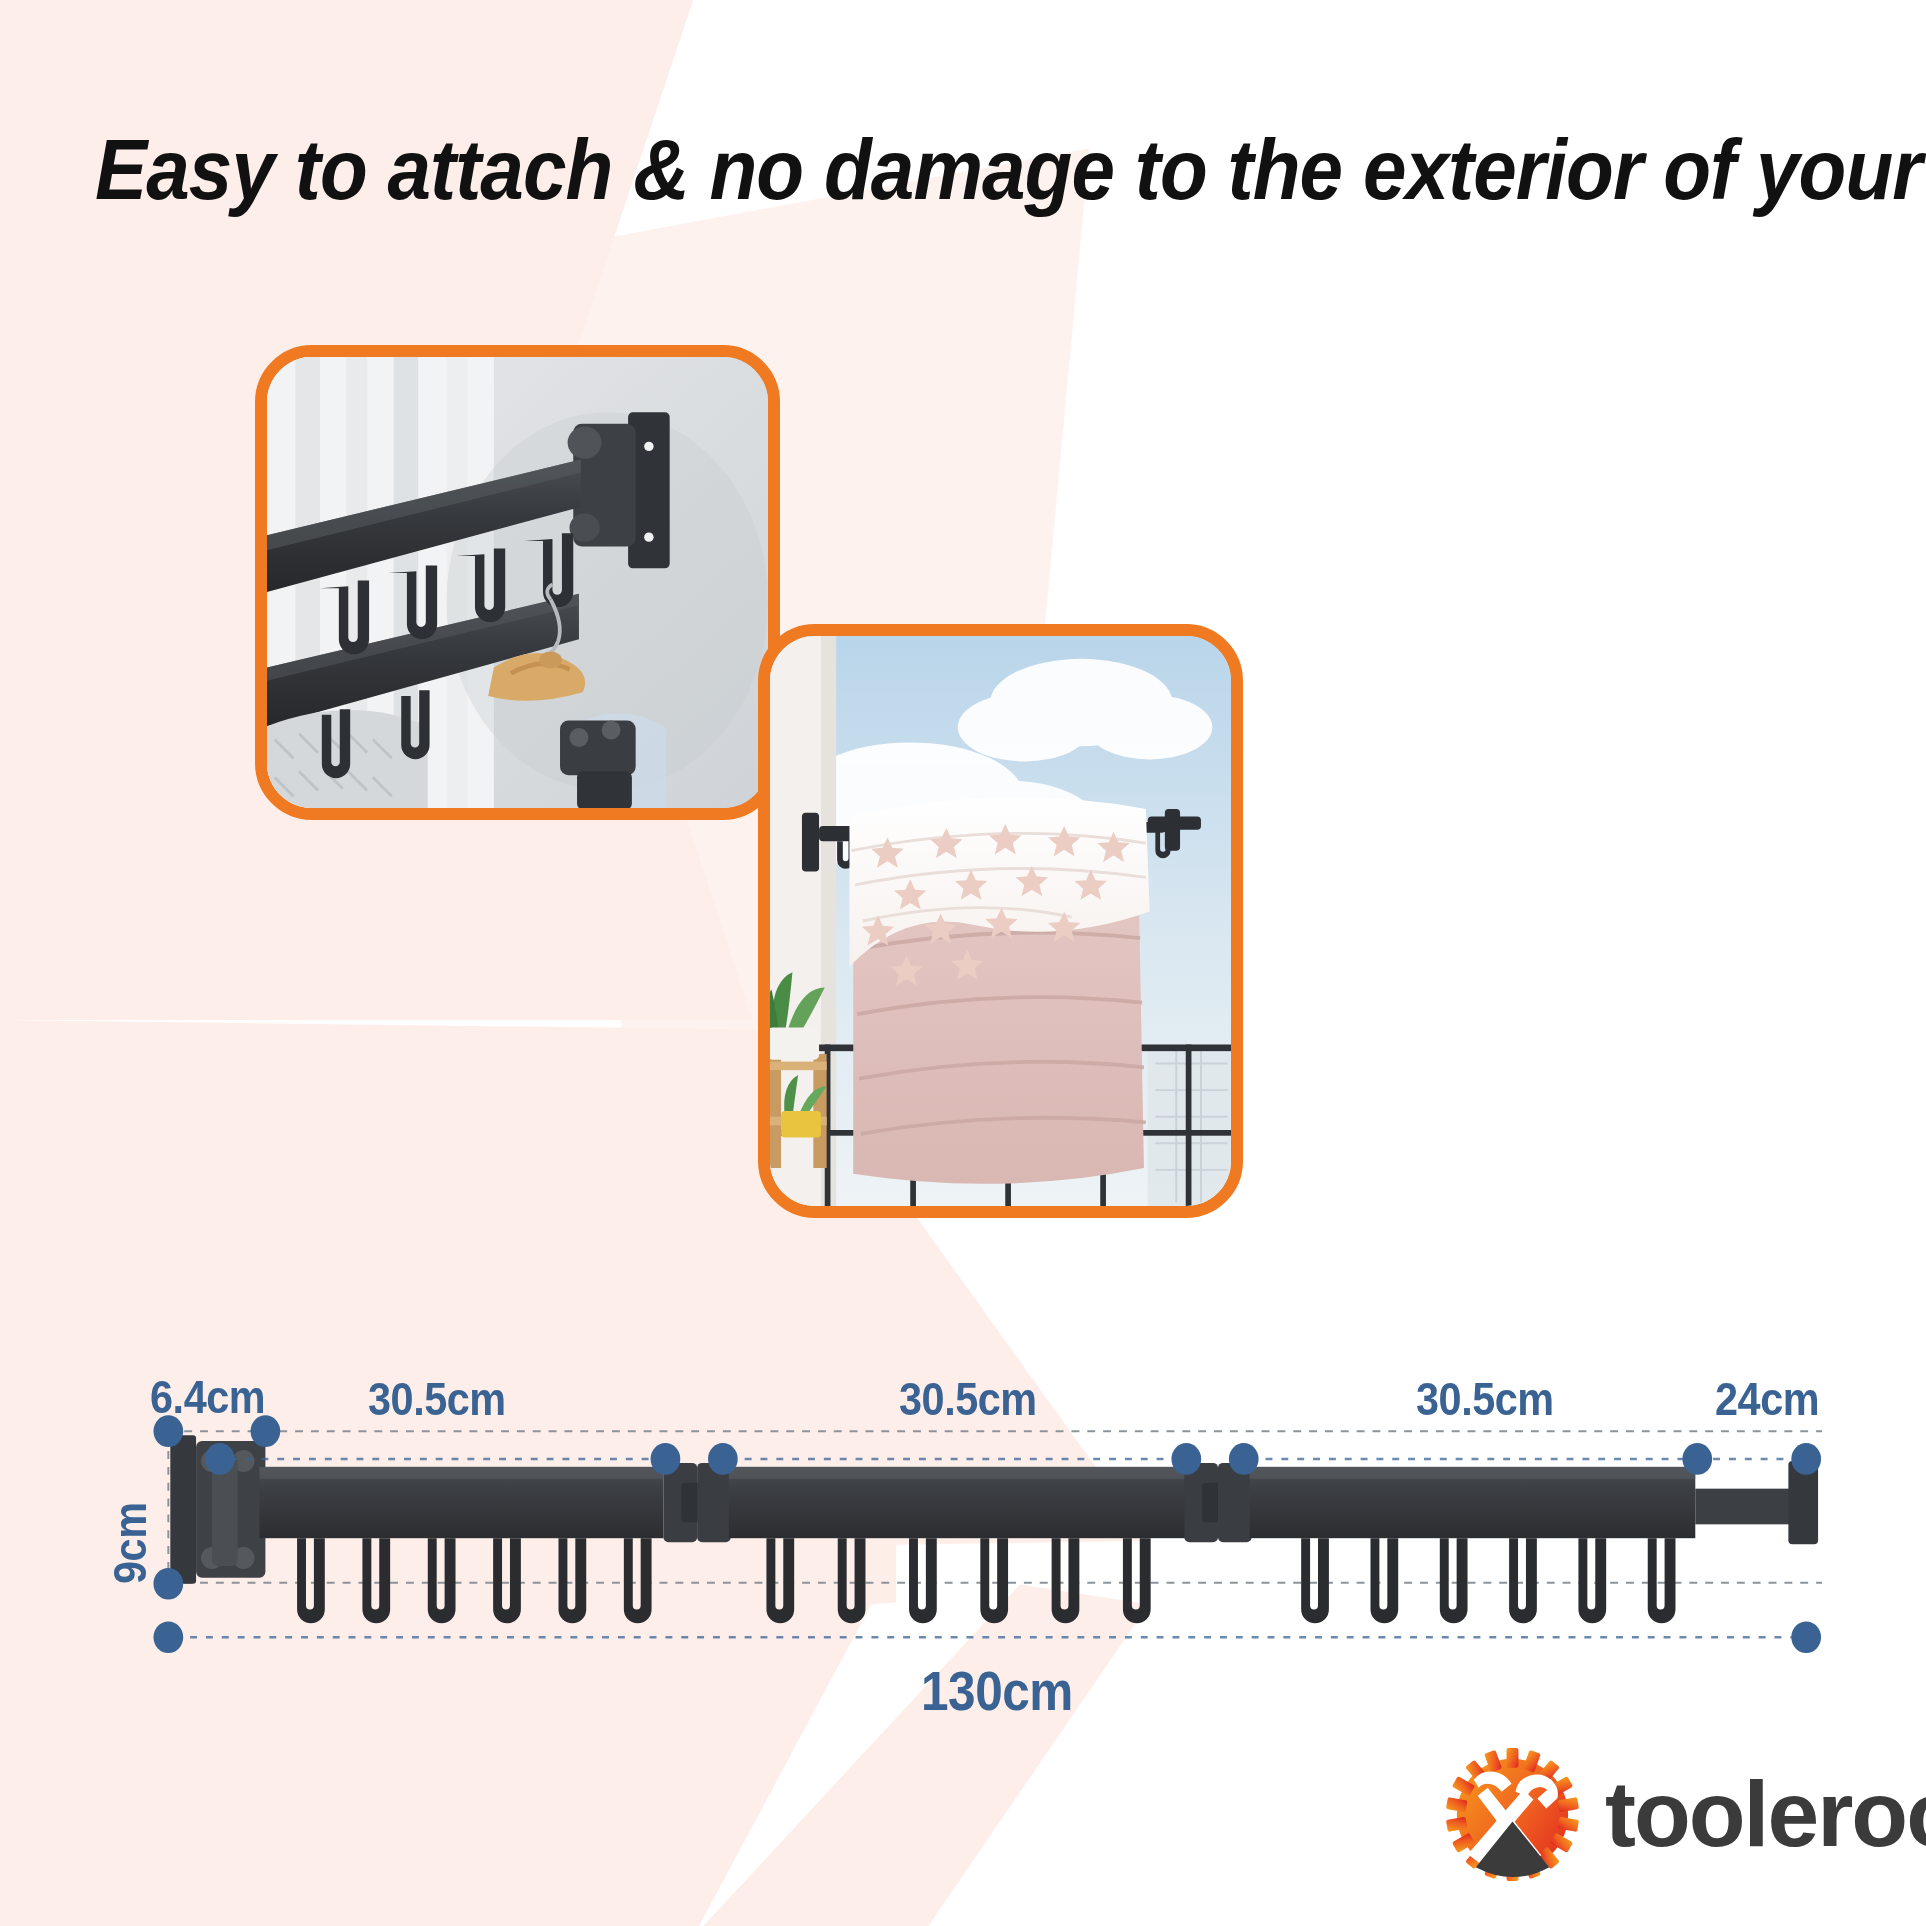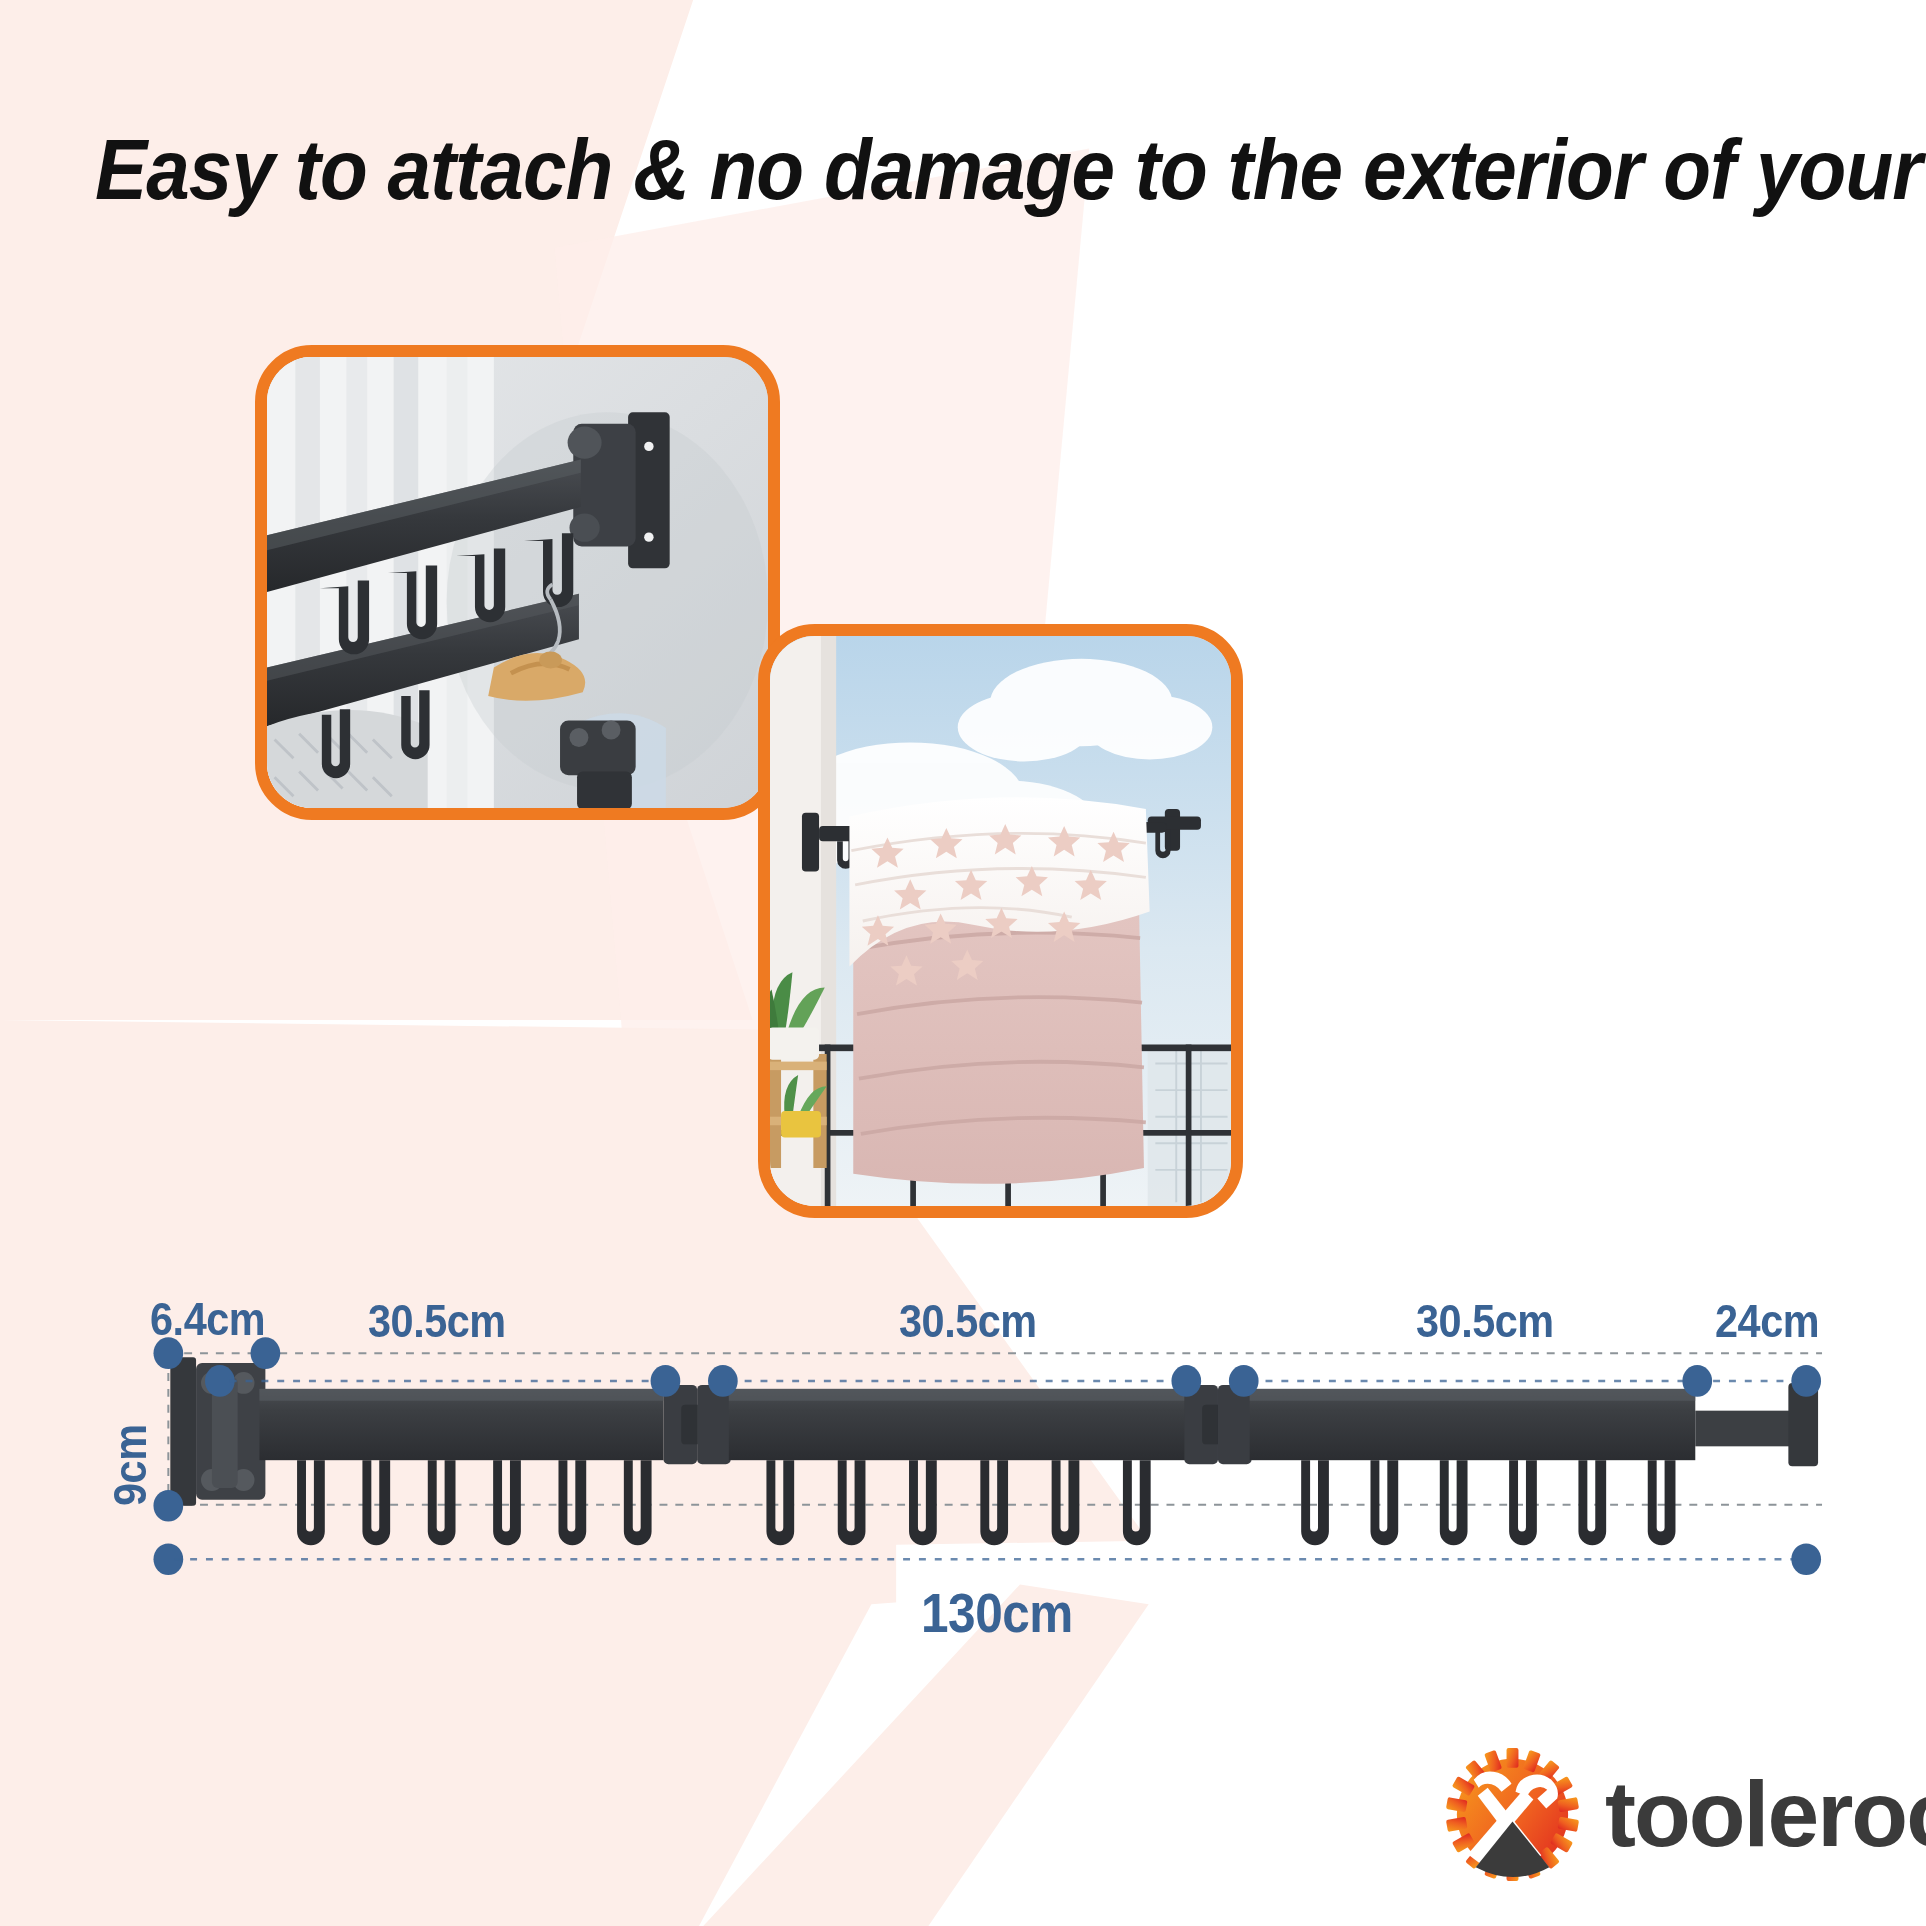--- a/index.html
+++ b/index.html
@@ -35,21 +35,21 @@
     border-radius:57px;
     overflow:hidden;
     box-sizing:border-box;
     background:#d8dade;
   }
   #photo-1{left:255px;top:345px;width:525px;height:475px;}
   #photo-2{left:758px;top:624px;width:485px;height:594px;}
   .photo svg{display:block;width:100%;height:100%;}
 
   
-  #diagram{position:absolute;left:0;top:1272px;width:1927px;height:416px;}
+  #diagram{position:absolute;left:0;top:1350px;width:1927px;height:416px;}
   #diagram svg{display:block;width:100%;height:100%;}
 
   .dimlabel{
     position:absolute;
     font-family:"Liberation Sans Narrow","Liberation Sans",sans-serif;
     font-weight:bold;
     color:#3a6394;
     font-size:46px;
     letter-spacing:-0.5px;
     white-space:nowrap;

